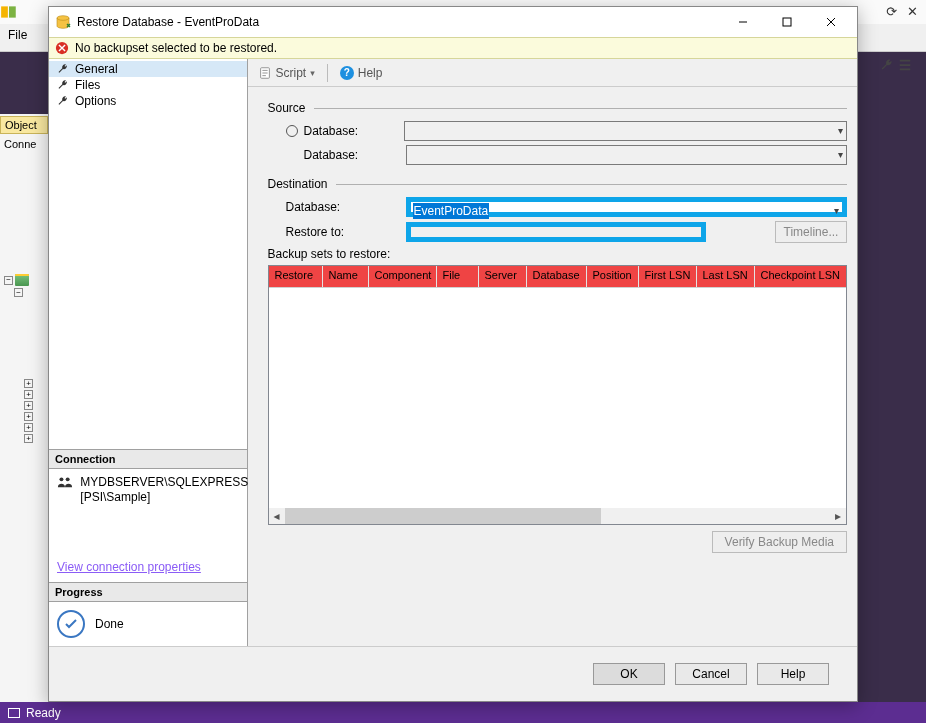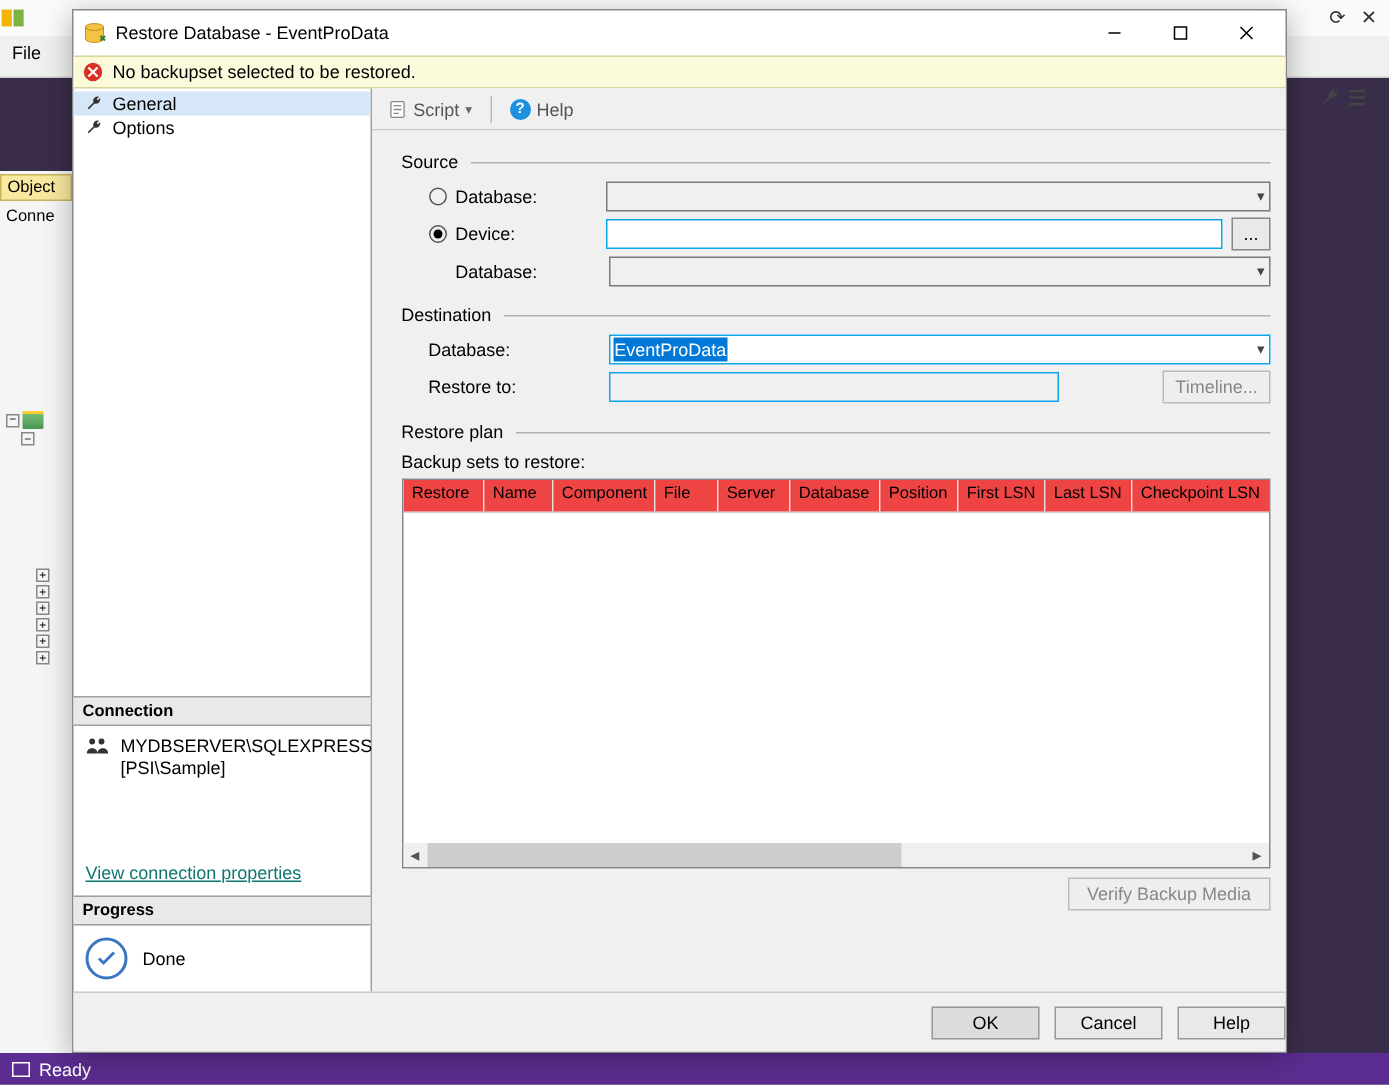--- a/index.html
+++ b/index.html
@@ -44,59 +44,59 @@
 .leftpane { width: 200px; border-right: 1px solid #a0a0a0; display: flex; flex-direction: column; }
 .section-head { background: #e9e9e9; border-bottom: 1px solid #a0a0a0; padding: 3px 6px; font-weight: bold; font-size: 11px; }
 .page-list { flex: 0 0 auto; padding: 2px 0; }
 .page-item { display: flex; align-items: center; gap: 6px; padding: 1px 8px; }
 .page-item.selected { background: #d6e8f7; }
 .wrench { width: 12px; height: 12px; }
 
 .connection-block { padding: 6px 8px; }
 .ppl-icon { width: 16px; height: 14px; display: inline-block; vertical-align: top; }
 .conn-text { display: inline-block; width: 150px; margin-left: 4px; line-height: 1.3; color: #000; }
-.conn-link { color: #0f766e; text-decoration: underline; margin: 48px 8px 8px; display: block; cursor: pointer; }
+.conn-link { color: #8b5cf6; text-decoration: underline; margin: 48px 8px 8px; display: block; cursor: pointer; }
 
 .progress-block { padding: 8px; display: flex; align-items: center; gap: 10px; }
 .done-circle { width: 28px; height: 28px; border: 2px solid #3a77c2; border-radius: 50%; display: flex; align-items: center; justify-content: center; color: #3a77c2; }
 
 .rightpane { flex: 1; display: flex; flex-direction: column; background: #f0f0f0; }
 .rp-toolbar { height: 28px; background: #f0f0f0; display: flex; align-items: center; padding-left: 6px; gap: 4px; border-bottom: 1px solid #ccc; }
 .rp-toolbar .btnlike { display: flex; align-items: center; gap: 4px; padding: 2px 4px; color: #555; }
 .rp-toolbar .sep { width: 1px; height: 18px; background: #bbb; margin: 0 4px; }
 .help-i { width: 14px; height: 14px; border-radius: 50%; background: #1e90e0; color: #fff; display: flex; align-items: center; justify-content: center; font-size: 10px; font-weight: bold; }
 
 .rp-body { flex: 1; padding: 14px 10px 6px 20px; overflow: hidden; background: #f0f0f0; }
 .grp-label { display: flex; align-items: center; gap: 8px; margin-bottom: 6px; color: #000; }
 .grp-line { flex: 1; height: 1px; background: #b0b0b0; }
 .form-row { display: flex; align-items: center; margin: 4px 0 4px 18px; }
 .form-row .lbl { width: 120px; }
 .form-row .lbl-indent { width: 102px; margin-left: 18px; }
 .radio { width: 12px; height: 12px; border: 1px solid #555; border-radius: 50%; margin-right: 6px; display: flex; align-items: center; justify-content: center; }
 .radio.sel::after { content: ""; width: 6px; height: 6px; background: #000; border-radius: 50%; }
-.tbox { height: 20px; border: 1px solid #0ea5e9; background: #fff; }
+.tbox { height: 20px; border: 5px solid #0ea5e9; background: #fff; }
 .tbox.disabled { background: #f0f0f0; }
 .combo { height: 20px; border: 1px solid #7a7a7a; background: #f0f0f0; position: relative; }
 .combo .arrow, .tbox .arrow { position: absolute; right: 3px; top: 3px; font-size: 10px; color: #444; }
 .sel-text { background: #0078d7; color: #fff; padding: 0 1px; display: inline-block; height: 16px; line-height: 16px; margin: 1px 0 0 2px; }
 .ell-btn { width: 26px; height: 22px; border: 1px solid #888; background: #e9e9e9; margin-left: 6px; display: flex; align-items: center; justify-content: center; }
 .btn { height: 22px; border: 1px solid #999; background: #e9e9e9; padding: 0 12px; display: flex; align-items: center; justify-content: center; }
 .btn.disabled { color: #888; border-color: #bbb; background: #eee; }
 
 .table-wrap { border: 1px solid #828790; background: #fff; height: 260px; margin-top: 4px; position: relative; overflow: hidden; }
 .table-head { display: flex; border-bottom: 1px solid #d0d0d0; height: 22px; }
 .th { border-right: 1px solid #e3e3e3; padding: 3px 6px; font-size: 11px; white-space: nowrap; background: #ef4444; }
 .hscroll { position: absolute; bottom: 0; left: 0; right: 0; height: 16px; background: #f0f0f0; display: flex; align-items: center; }
 .hscroll .arrow { width: 16px; height: 16px; display: flex; align-items: center; justify-content: center; color: #555; }
 .hscroll .track { flex: 1; height: 16px; background: #f0f0f0; position: relative; }
 .hscroll .thumb { position: absolute; left: 0; width: 58%; height: 100%; background: #cdcdcd; }
 
 .verify-row { display: flex; justify-content: flex-end; margin-top: 6px; padding-right: 0; }
 
-.dlg-bottom { border-top: 1px solid #ccc; height: 40px; display: flex; align-items: center; justify-content: flex-end; gap: 10px; padding-right: 0; background: #f0f0f0; text-align: center; }
+.dlg-bottom { border-top: 1px solid #ccc; height: 55px; display: flex; align-items: center; justify-content: flex-end; gap: 10px; padding-right: 28px; background: #f0f0f0; text-align: center; }
 .dlg-bottom .btn { width: 72px; }
 .flexfill { flex: 1; }
 </style>
 </head>
 <body>
 
 <div class="app-bg"></div>
 
 <div class="ssms-toolbar">
   <div class="topstrip">
@@ -208,20 +208,26 @@
         <div class="page-item selected">
           <svg class="wrench" viewBox="0 0 16 16">
               <path d="M13 3a4 4 0 0 1-5 5L3 13l-1-1 5-5a4 4 0 0 1 5-5l-2 2 1 1 2-2z" fill="#333"></path>
             </svg>
           <span>General</span>
         </div>
         <div class="page-item">
           <svg class="wrench" viewBox="0 0 16 16">
               <path d="M13 3a4 4 0 0 1-5 5L3 13l-1-1 5-5a4 4 0 0 1 5-5l-2 2 1 1 2-2z" fill="#333"></path>
             </svg>
+          <span>Files</span>
+        </div>
+        <div class="page-item">
+          <svg class="wrench" viewBox="0 0 16 16">
+              <path d="M13 3a4 4 0 0 1-5 5L3 13l-1-1 5-5a4 4 0 0 1 5-5l-2 2 1 1 2-2z" fill="#333"></path>
+            </svg>
           <span>Options</span>
         </div>
       </div>
       <div class="flexfill"></div>
 
       <div class="section-head" style="border-top:1px solid #a0a0a0">Connection</div>
       <div class="connection-block">
         <svg class="ppl-icon" viewBox="0 0 18 14">
             <circle cx="5" cy="4" r="2.2" fill="#333"></circle>
             <circle cx="12" cy="4" r="2.2" fill="#333"></circle>
@@ -269,26 +275,20 @@
             <span class="grp-line"></span>
           </div>
         <div class="form-row">
           <span class="radio"></span>
           <span class="lbl" style="width:100px">Database:</span>
           <div class="combo" style="flex:1;position:relative">
               <span class="arrow">▾</span>
             </div>
         </div>
         <div class="form-row">
-          <span class="radio sel"></span>
-          <span class="lbl" style="width:100px">Device:</span>
-          <div class="tbox" style="flex:1"></div>
-          <div class="ell-btn">...</div>
-        </div>
-        <div class="form-row">
           <span class="lbl-indent">Database:</span>
           <div class="combo" style="flex:1;position:relative;margin-right:0">
               <span class="arrow">▾</span>
             </div>
         </div>
 
         <div class="grp-label" style="margin-top:12px">
             <span>Destination</span>
             <span class="grp-line"></span>
           </div>
@@ -299,24 +299,20 @@
             <span class="arrow">▾</span>
           </div>
         </div>
         <div class="form-row">
           <span class="lbl" style="width:120px;margin-left:0">Restore to:</span>
           <div class="tbox disabled" style="width:300px"></div>
           <div style="flex:1"></div>
           <div class="btn disabled" style="width:72px">Timeline...</div>
         </div>
 
-        <div class="grp-label" style="margin-top:12px">
-            <span>Restore plan</span>
-            <span class="grp-line"></span>
-          </div>
         <div style="margin-left:0;margin-bottom:2px">Backup sets to restore:</div>
 
         <div class="table-wrap">
           <div class="table-head">
             <div class="th" style="width:54px">Restore</div>
             <div class="th" style="width:46px">Name</div>
             <div class="th" style="width:68px">Component</div>
             <div class="th" style="width:42px">File</div>
             <div class="th" style="width:48px">Server</div>
             <div class="th" style="width:60px">Database</div>

